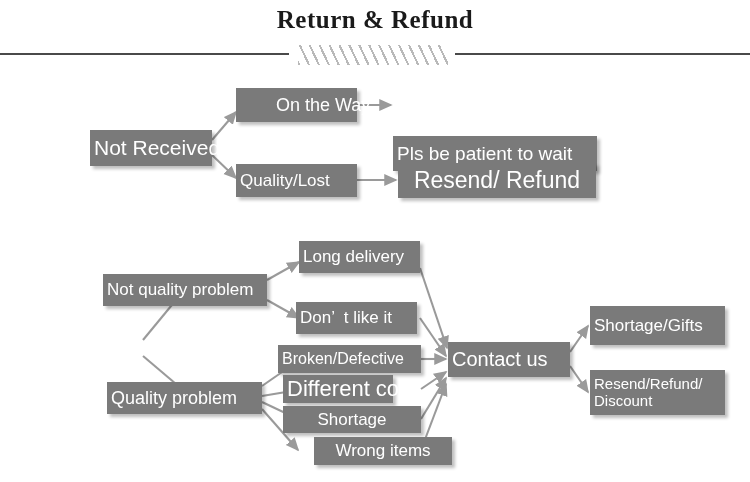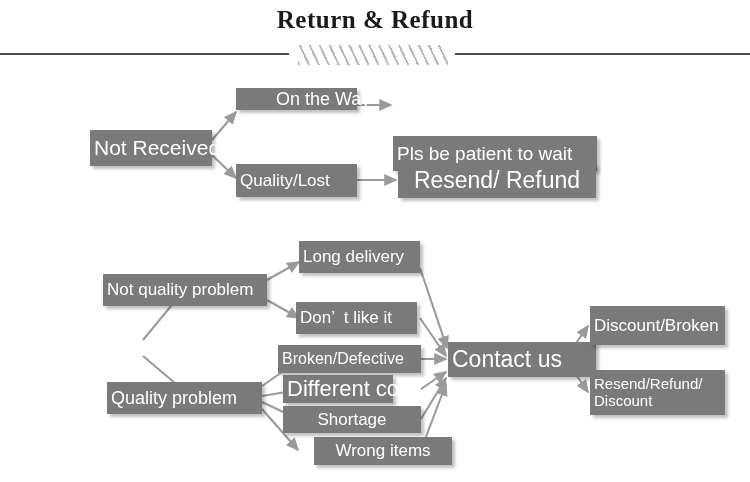--- a/index.html
+++ b/index.html
@@ -120,21 +120,21 @@
     </g>
 
     <g stroke="#9a9a9a" stroke-width="2.1" fill="none">
       <path d="M143,340 L176,300"></path>
       <path d="M143,356 L176,384"></path>
     </g>
   </svg>
 
   <div class="node left" style="left:90px; top:130px; width:122px; height:36px; font-size:21px;">Not Received</div>
 
-  <div class="node left" style="left:236px; top:88px; width:121px; height:22px; font-size:18px;padding-left:40px;">On the Way</div>
+  <div class="node left" style="left:236px; top:88px; width:121px; height:34px; font-size:18px;padding-left:40px;">On the Way</div>
 
   <div class="node left" style="left:393px; top:88px; width:204px; height:35px; font-size:19px;margin-top:48px;">Pls be patient to wait</div>
 
   <div class="node left" style="left:236px; top:164px; width:121px; height:33px; font-size:17px;">Quality/Lost</div>
 
   <div class="node center" style="left:398px; top:163px; width:198px; height:35px; font-size:23px;">Resend/ Refund</div>
 
 
   <div class="node left" style="left:103px; top:274px; width:164px; height:32px; font-size:17px;">Not quality problem</div>
 
@@ -145,20 +145,20 @@
   <div class="node left" style="left:296px; top:302px; width:121px; height:32px; font-size:17px;">Don’  t like it</div>
 
   <div class="node left" style="left:278px; top:345px; width:143px; height:28px; font-size:16px;">Broken/Defective</div>
 
   <div class="node left" style="left:283px; top:375px; width:110px; height:28px; font-size:22px;">Different color</div>
 
   <div class="node center" style="left:283px; top:406px; width:138px; height:27px; font-size:17px;">Shortage</div>
 
   <div class="node center" style="left:283px; top:437px; width:138px; height:28px; font-size:17px;margin-left:31px;">Wrong items</div>
 
-  <div class="node left" style="left:448px; top:342px; width:148px; height:35px; font-size:23px;">Contact us</div>
+  <div class="node left" style="left:448px; top:342px; width:122px; height:35px; font-size:20px;">Contact us</div>
 
-  <div class="node left" style="left:590px; top:306px; width:135px; height:39px; font-size:17px;">Discount/Broken</div>
+  <div class="node left" style="left:590px; top:306px; width:135px; height:39px; font-size:17px;">Shortage/Gifts</div>
 
   <div class="node left two-line" style="left:590px; top:370px; width:135px; height:45px; font-size:15px;">Resend/Refund/
 Discount</div>
 
 </div>
 
 </body></html>

